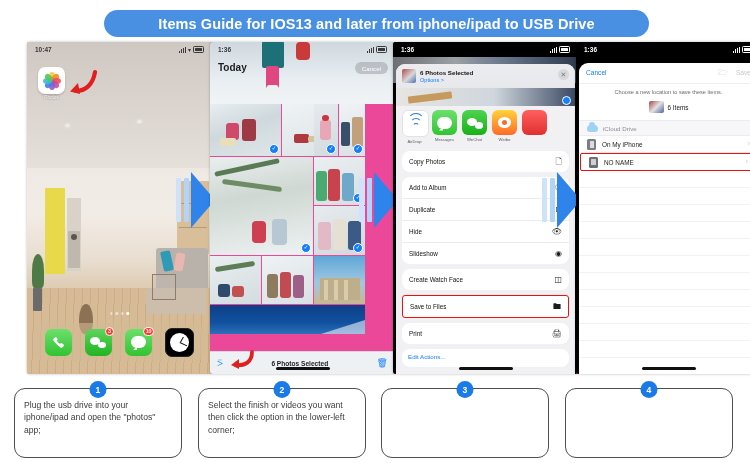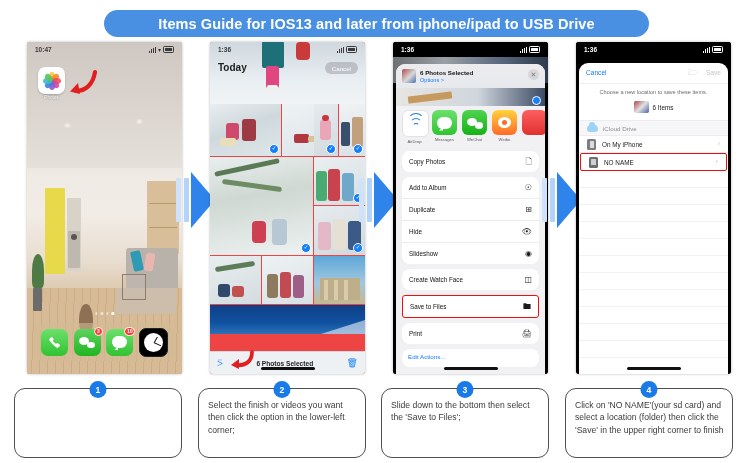--- a/index.html
+++ b/index.html
@@ -12,22 +12,22 @@
   .title-banner{
     position:absolute;left:104px;top:10px;width:545px;height:27px;
     background:#4a90e2;border-radius:14px;
     display:flex;align-items:center;justify-content:center;
     color:#ffffff;font-size:14.5px;font-weight:bold;letter-spacing:0.1px;
     white-space:nowrap;
   }
   
   .panels{position:absolute;left:0;top:42px;width:750px;height:332px;}
   .phone{
-    position:absolute;top:0;width:155px;height:332px;
-    background:#ef4444;overflow:hidden;
+    position:absolute;top:0;width:185px;height:332px;
+    background:#ec4899;overflow:hidden;
     box-shadow:0 0 3px rgba(0,0,0,.28);
     border-radius:3px;
   }
   .phone.p1{left:27px;}
   .phone.p2{left:210px;}
   .phone.p3{left:393px;}
   .phone.p4{left:576px;}
 
   
   .big-arrow{position:absolute;top:130px;width:40px;height:56px;}
@@ -648,26 +648,25 @@
         <div class="f-blank"></div>
         <div class="f-blank"></div>
     </div>
     <div class="homebar"></div>
   </div>
 </div>
 
 <div class="captions">
   <div class="cap c1">
     <div class="cap-num">1</div>
+    <div class="cap-text">Plug the usb drive into your iphone/ipad and open the "photos" app;</div>
   </div>
   <div class="cap c2">
     <div class="cap-num">2</div>
     <div class="cap-text">Select the finish or videos you want then click the option in the lower-left corner;</div>
   </div>
   <div class="cap c3">
     <div class="cap-num">3</div>
-    <div class="cap-text">Slide down to the bottom then select the 'Save to Files';</div>
   </div>
   <div class="cap c4">
     <div class="cap-num">4</div>
-    <div class="cap-text">Click on 'NO NAME'(your sd card) and select a location (folder) then click the 'Save' in the upper right corner to finish</div>
   </div>
 </div>
 
 </body></html>

